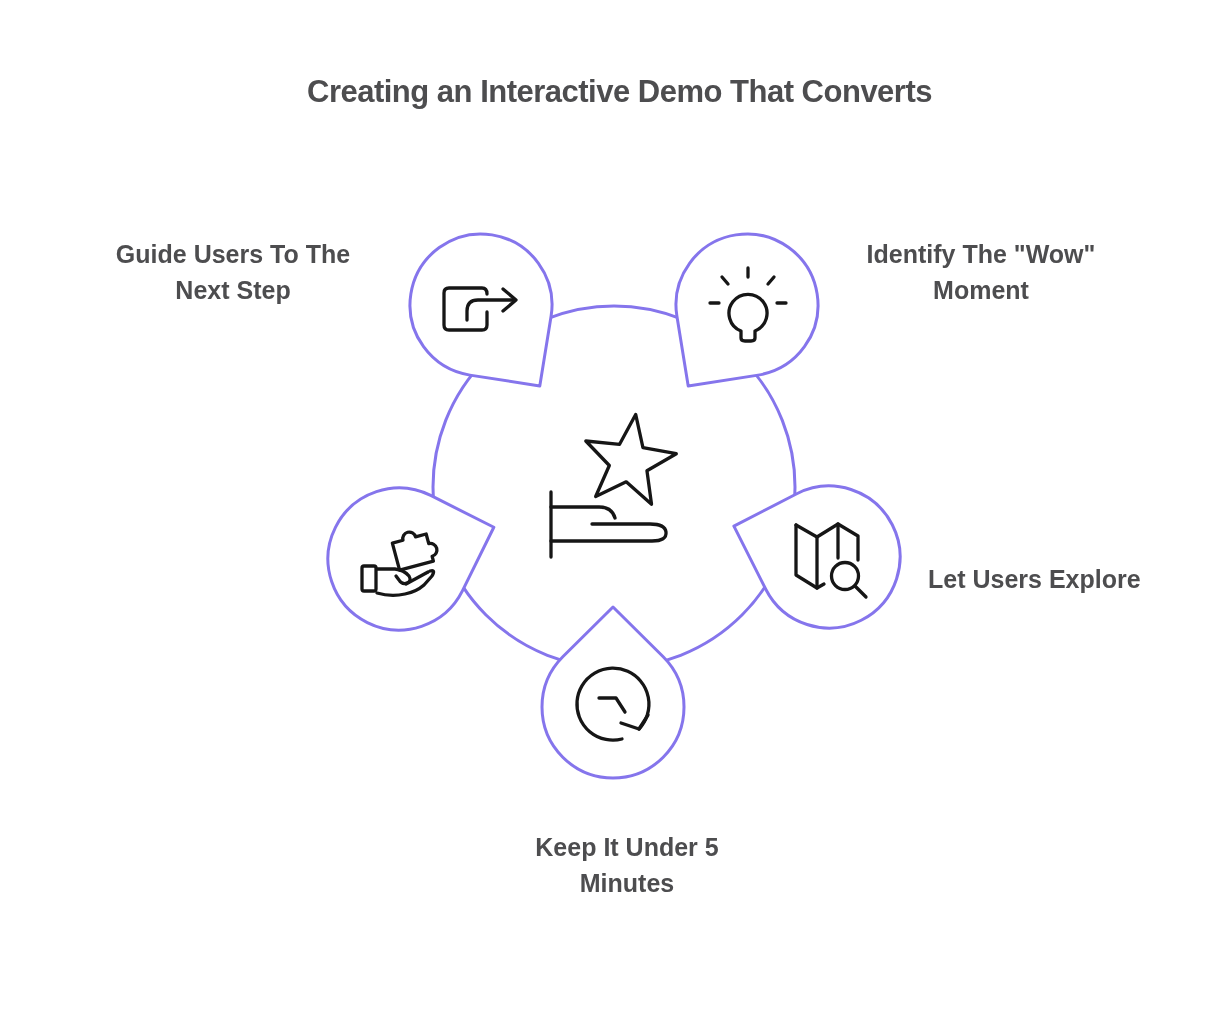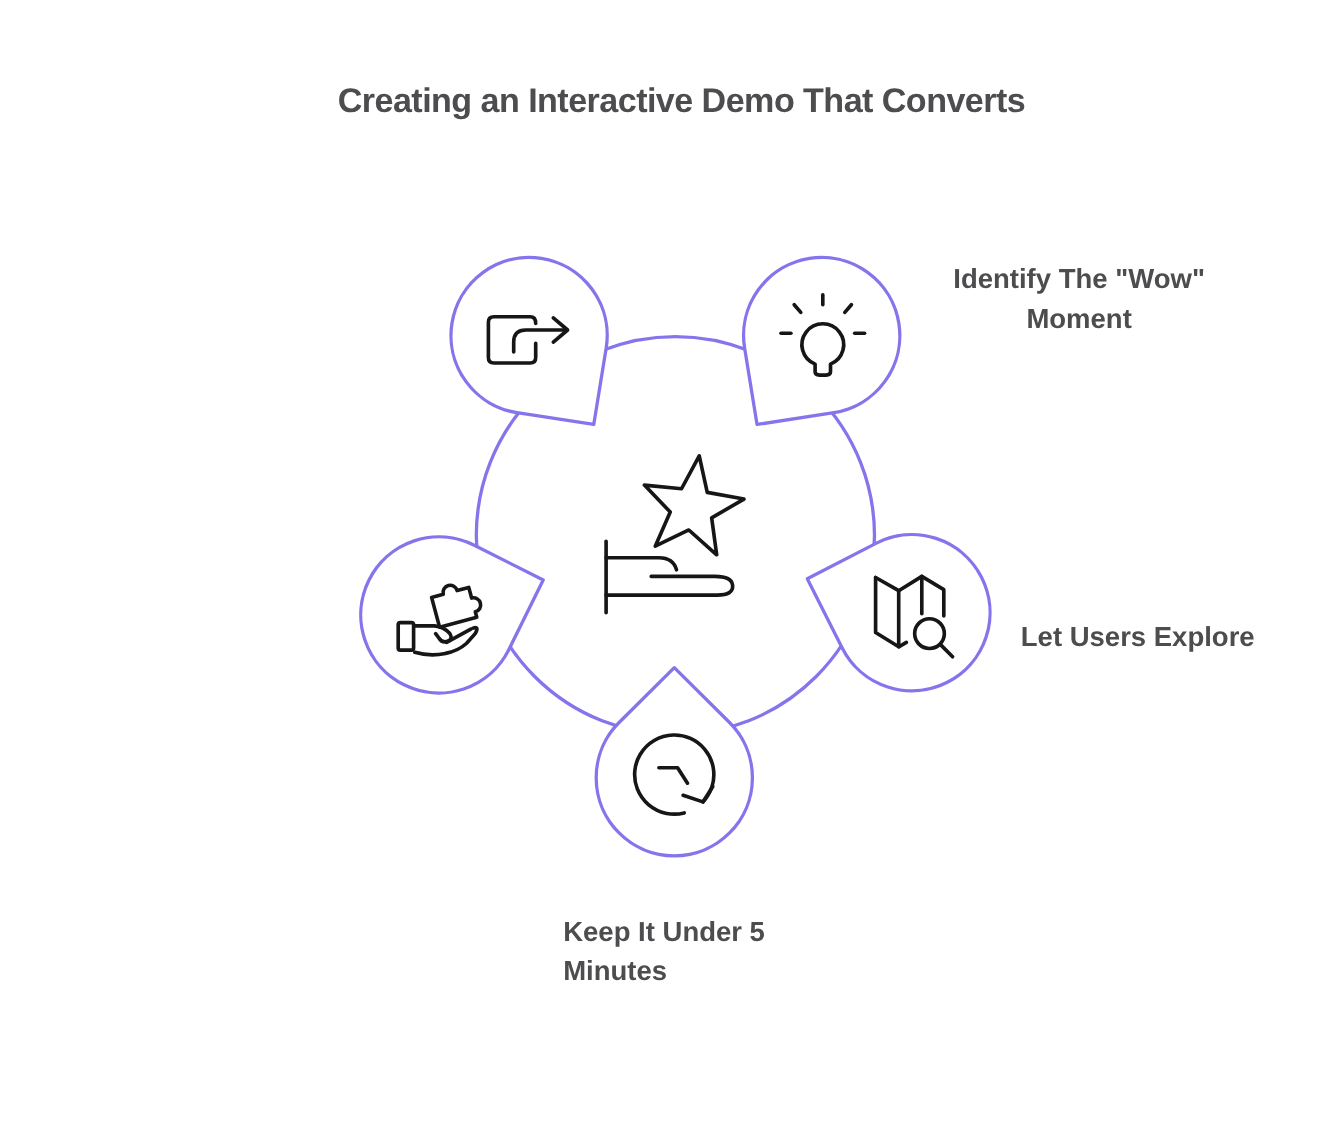--- a/index.html
+++ b/index.html
@@ -25,21 +25,21 @@
     letter-spacing:-0.5px;
   }
   .label{
     position:absolute;
     font-size:25px;font-weight:bold;line-height:36px;color:var(--text);text-align:right;
   }
   .label.guide  {left:93px;  top:236px; width:280px; text-align:center;}
   .label.wow    {left:841px; top:236px; width:280px; text-align:center;}
   .label.embed  {left:37px;  top:543px; width:250px; text-align:right;}
   .label.explore{left:928px; top:561px; white-space:nowrap;}
-  .label.keep   {left:512px; top:829px; width:230px; text-align:left;}
+  .label.keep   {left:512px; top:829px; width:230px; text-align:center;}
 </style>
 </head>
 <body>
 
 <div class="canvas">
 
   <svg class="diagram-svg" width="1209" height="1029" viewBox="0 0 1209 1029">
     <defs>
       <path id="drop" d="M100,0 L50.2,50.2 A71,71 0 1 1 50.2,-50.2 Z"></path>
     </defs>
@@ -98,20 +98,21 @@
         <rect x="362" y="566" width="14" height="25" rx="2"></rect>
         <path d="M377,569 L395,569 Q404,570 409,576 Q412,581 407,583 Q402,585 399,580 L396,576"></path>
         <path d="M406,584 L428,572"></path>
         <path d="M430,571 Q436,569 432,576 L424,585 Q416,592 405,594 Q391,597 377,593"></path>
       </g>
     </g>
   </svg>
 
   <div class="title">Creating an Interactive Demo That Converts</div>
 
+  <div class="label guide">Guide Users To The Next Step</div>
 
   <div class="label wow">Identify The "Wow" Moment</div>
 
   <div class="label explore">Let Users Explore</div>
 
   <div class="label keep">Keep It Under 5 Minutes</div>
 
 
 </div>
 

